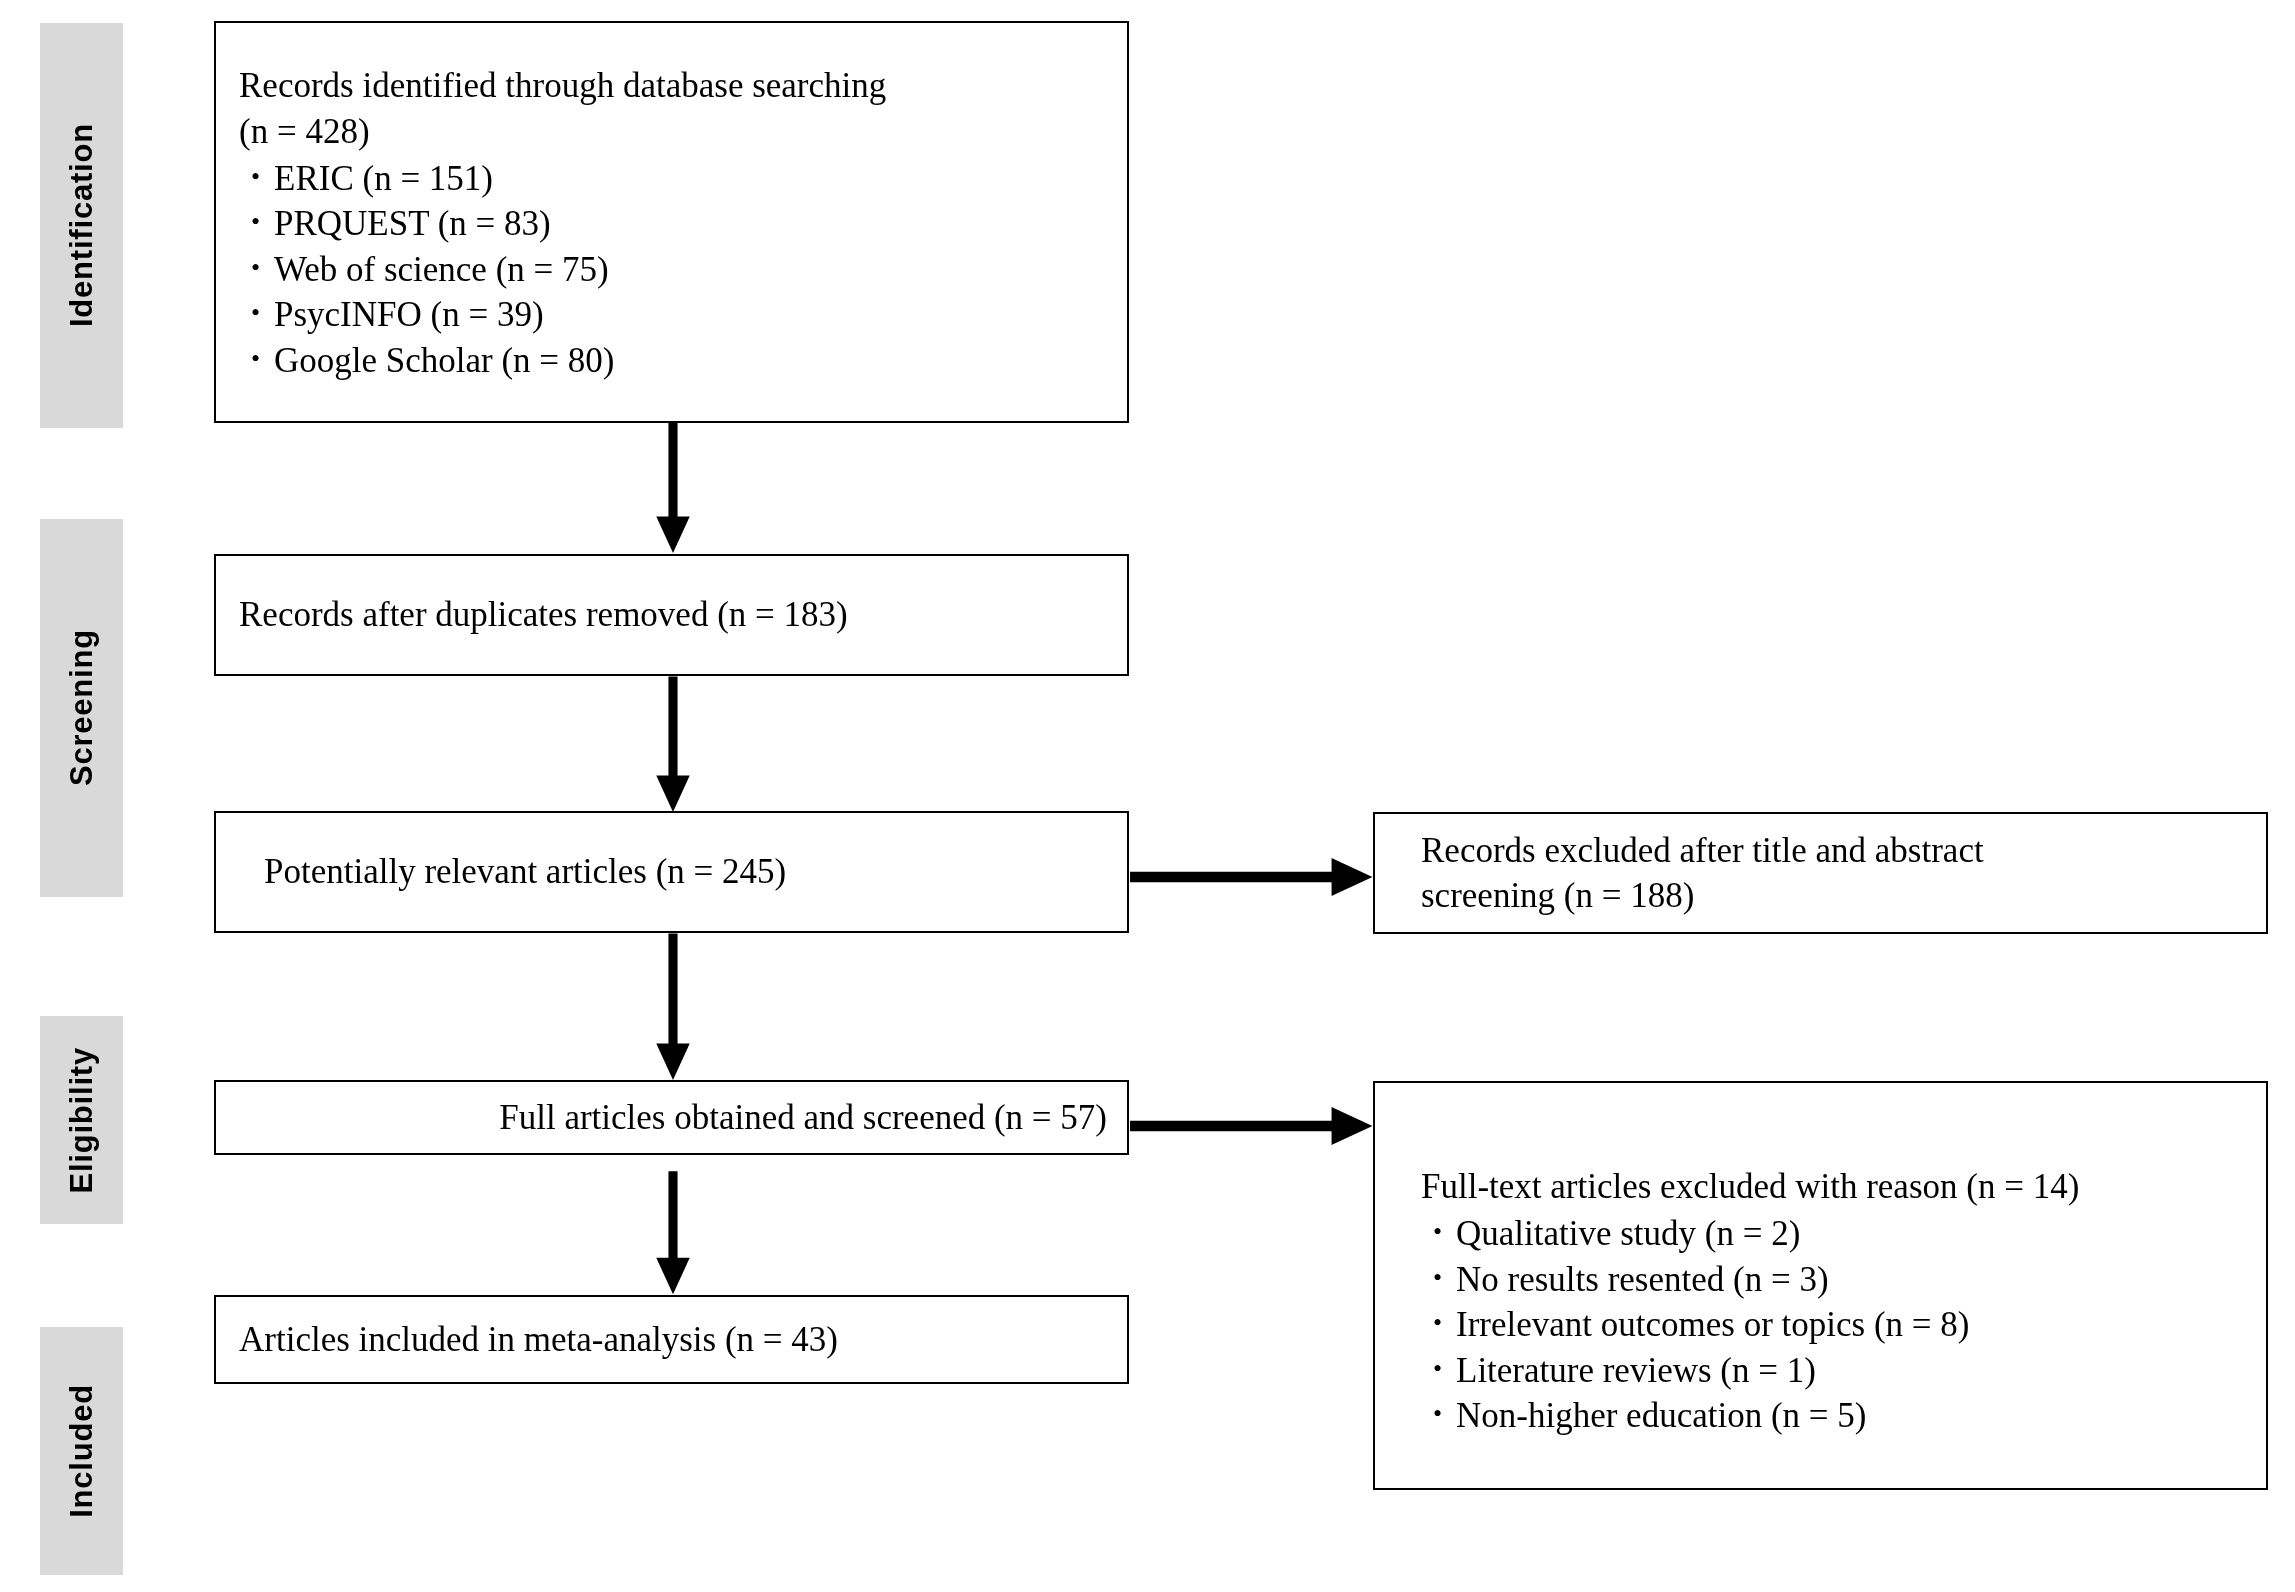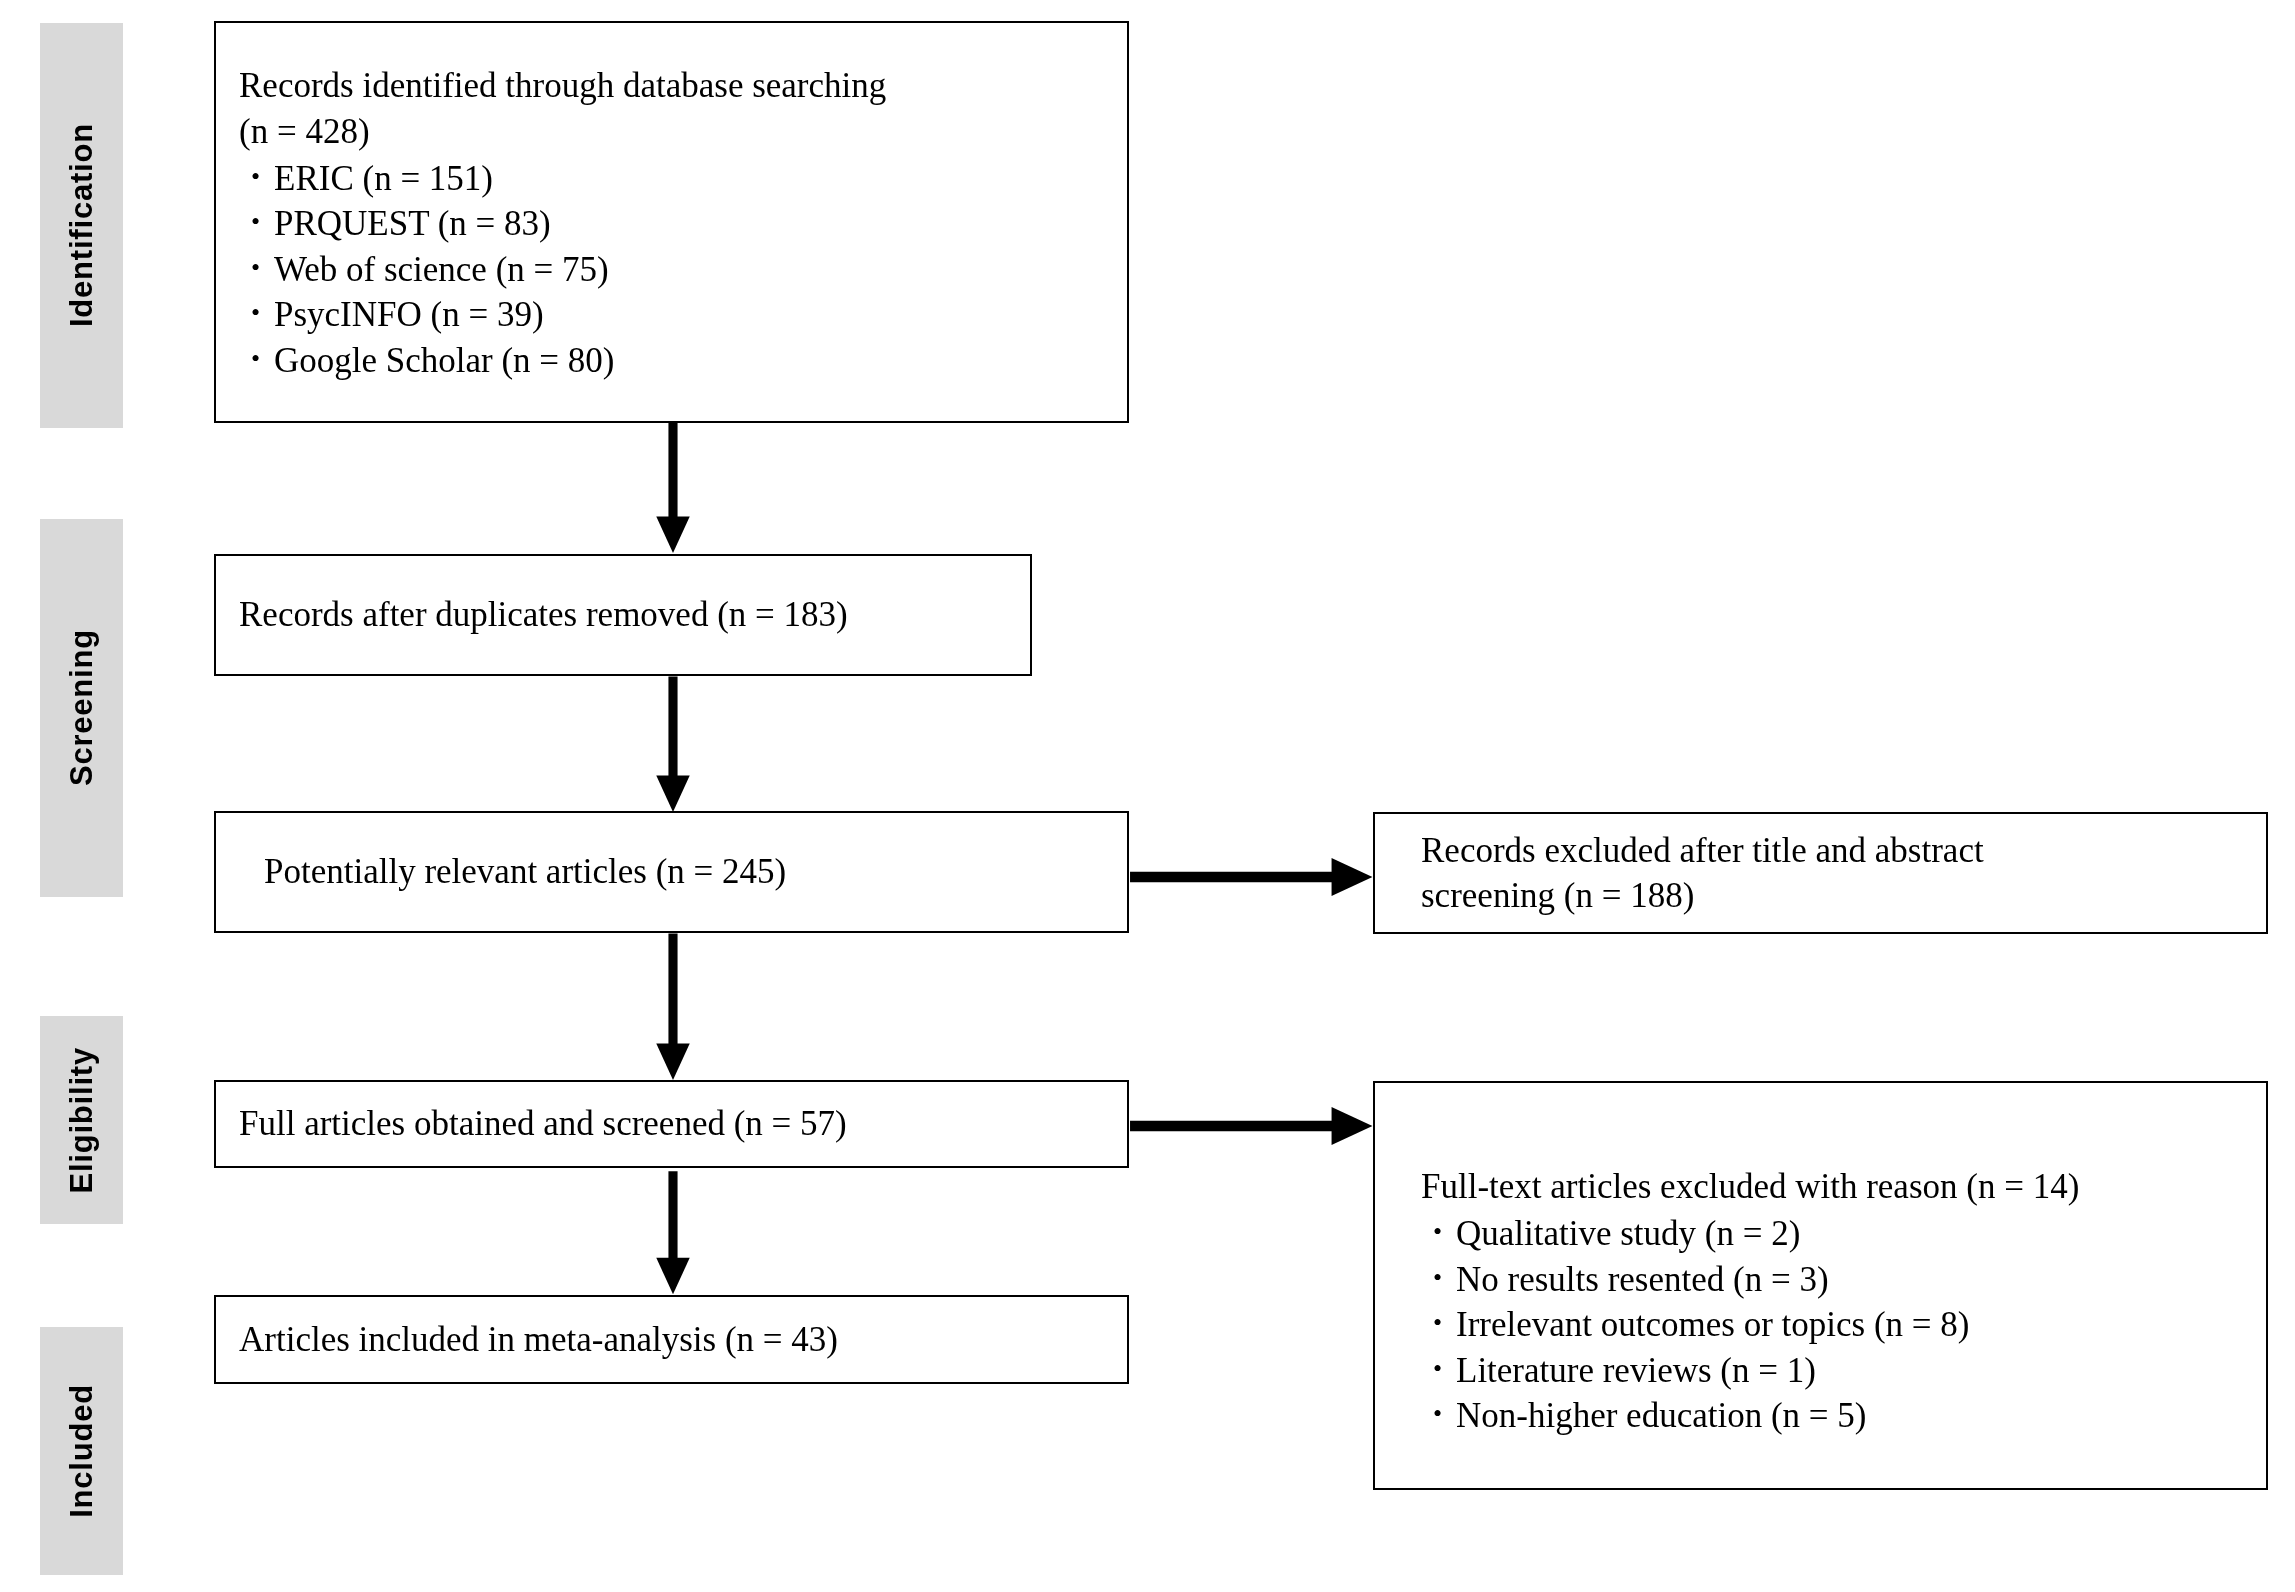--- a/index.html
+++ b/index.html
@@ -111,21 +111,21 @@
     </ul>
   </div>
 
   <div class="conn" style="left:654px; top:422px; width:38px; height:133px;">
     <svg width="38" height="133" viewBox="0 0 50 174">
       <line x1="25" y1="0" x2="25" y2="140" stroke="#000" stroke-width="12"></line>
       <polygon points="25,172 3,124 47,124" fill="#000"></polygon>
     </svg>
   </div>
 
-  <div class="flow-box center-text" style="left:214px; top:554px; width:818px; height:122px;">
+  <div class="flow-box center-text" style="left:214px; top:554px; width:915px; height:122px;">
     <div class="box-title">Records after duplicates removed (n = 183)</div>
   </div>
 
   <div class="conn" style="left:654px; top:676px; width:38px; height:138px;">
     <svg width="38" height="138" viewBox="0 0 50 180">
       <line x1="25" y1="0" x2="25" y2="146" stroke="#000" stroke-width="12"></line>
       <polygon points="25,178 3,130 47,130" fill="#000"></polygon>
     </svg>
   </div>
 
@@ -145,21 +145,21 @@
 screening (n = 188)</div>
   </div>
 
   <div class="conn" style="left:654px; top:933px; width:38px; height:149px;">
     <svg width="38" height="149" viewBox="0 0 50 195">
       <line x1="25" y1="0" x2="25" y2="161" stroke="#000" stroke-width="12"></line>
       <polygon points="25,193 3,145 47,145" fill="#000"></polygon>
     </svg>
   </div>
 
-  <div class="flow-box center-text" style="left:214px; top:1080px; width:915px; height:88px;">
+  <div class="flow-box center-text" style="left:214px; top:1080px; width:915px; height:75px;text-align:right;">
     <div class="box-title">Full articles obtained and screened (n = 57)</div>
   </div>
 
   <div class="conn" style="left:1129px; top:1101px; width:246px; height:50px;">
     <svg width="246" height="50" viewBox="0 0 322 66">
       <line x1="0" y1="33" x2="278" y2="33" stroke="#000" stroke-width="14"></line>
       <polygon points="320,33 266,8 266,58" fill="#000"></polygon>
     </svg>
   </div>
 

